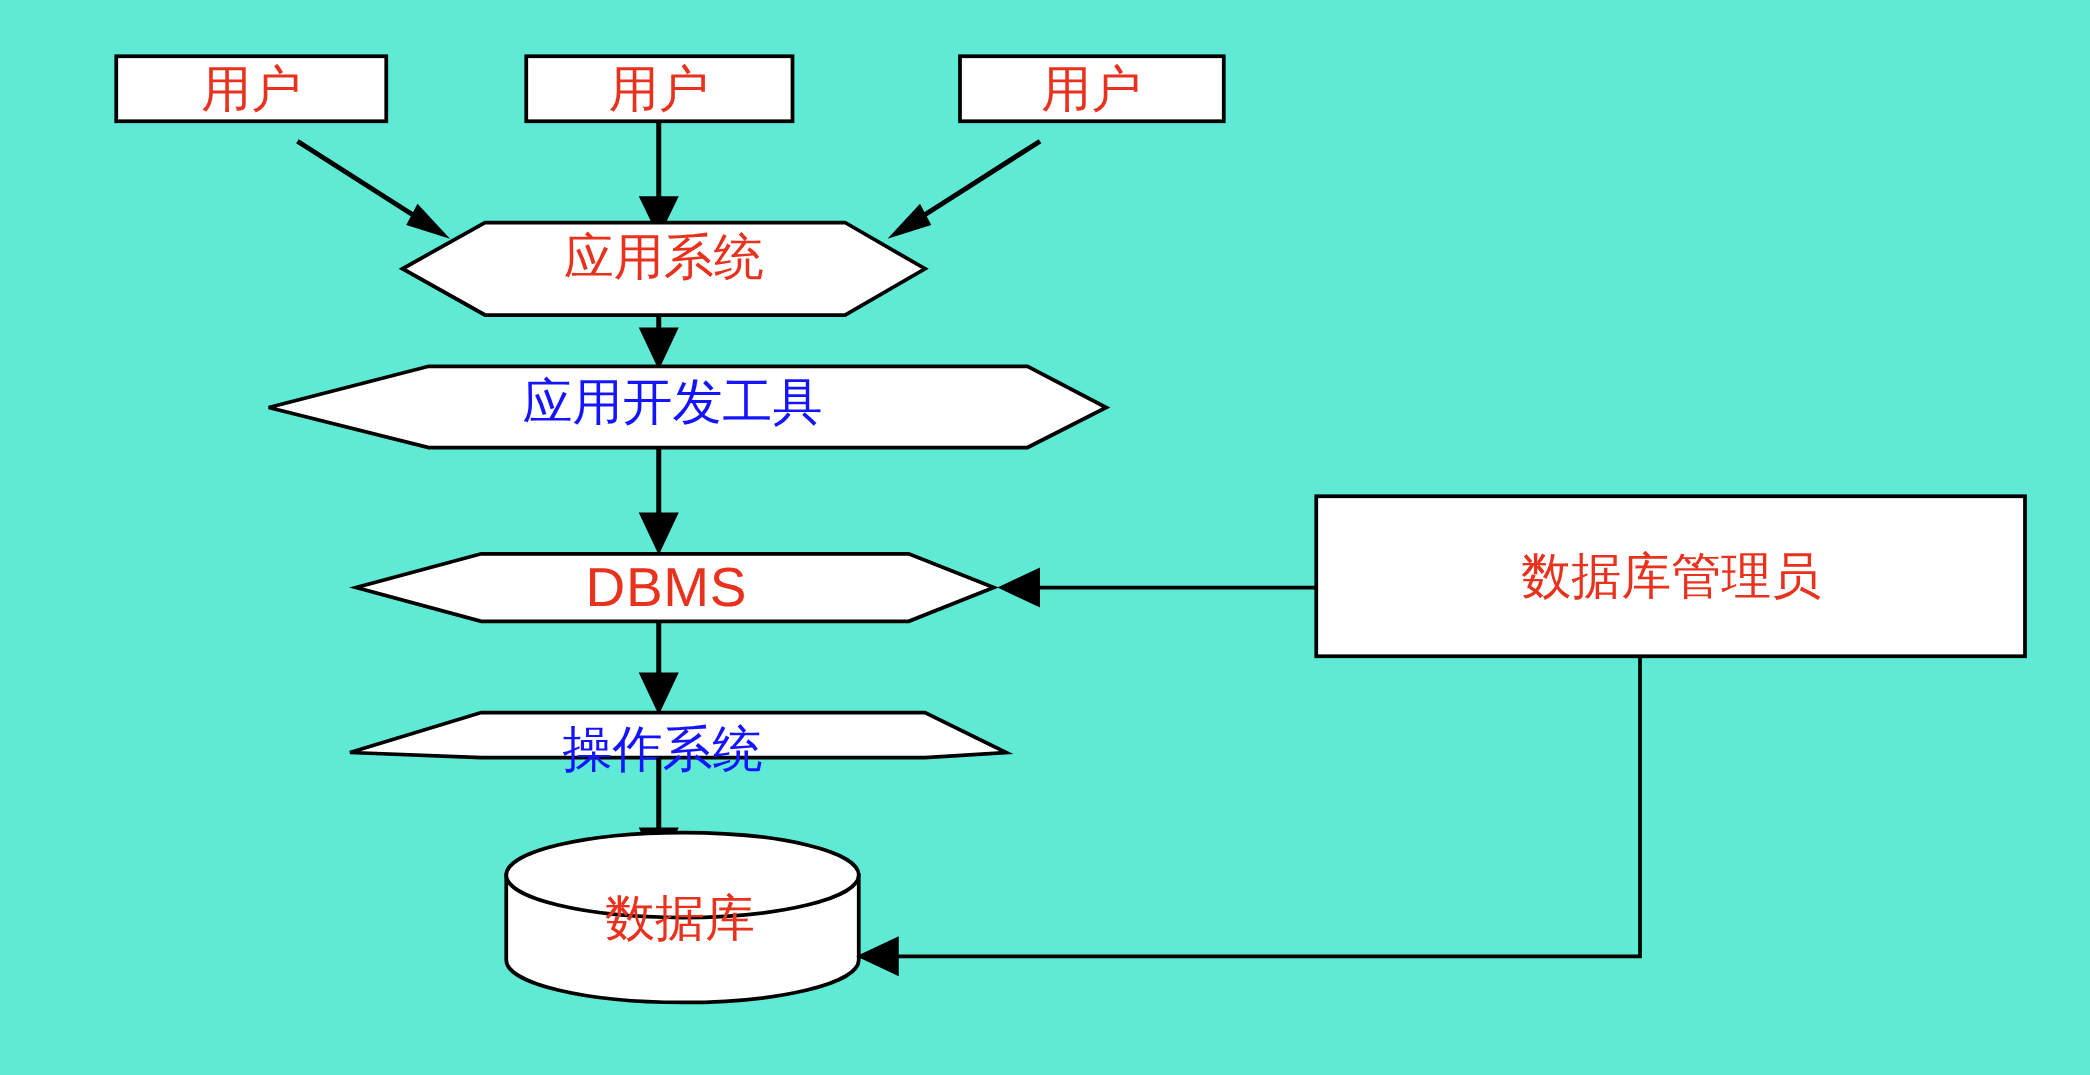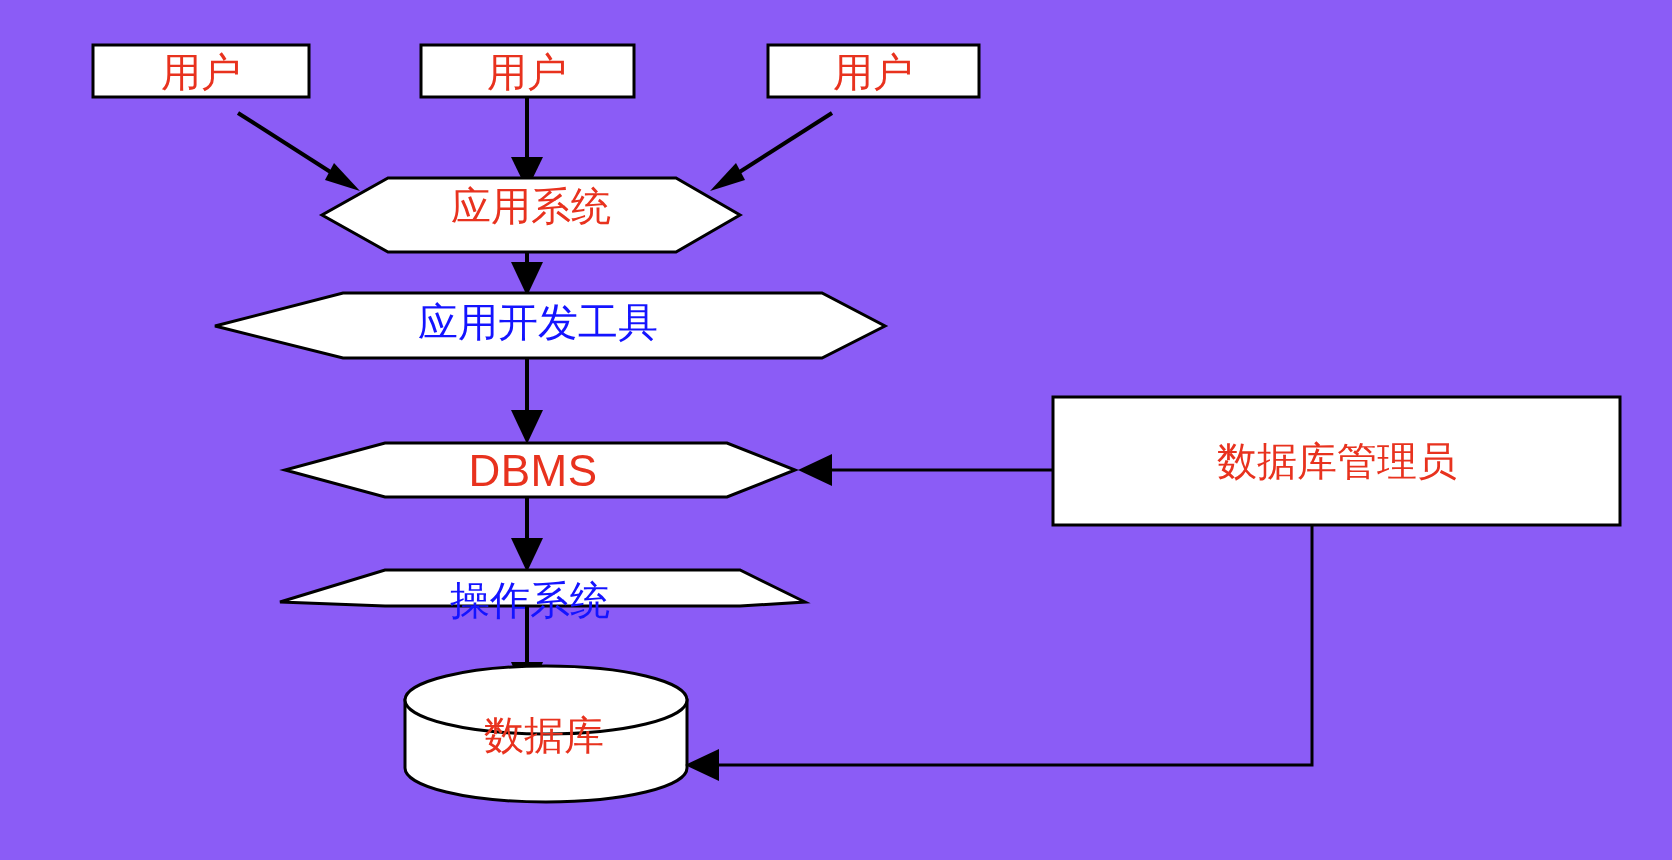--- a/index.html
+++ b/index.html
@@ -7,21 +7,21 @@
     padding: 0;
     background: #ffffff;
   }
   body {
     font-family: "Liberation Sans", "DejaVu Sans", sans-serif;
   }
   #canvas-wrap {
     position: relative;
     width: 1672px;
     height: 860px;
-    background: #8b5cf6;
+    background: #5eead4;
     overflow: hidden;
   }
   svg#diagram {
     position: absolute;
     left: 0;
     top: 0;
     width: 1672px;
     height: 860px;
     display: block;
   }

